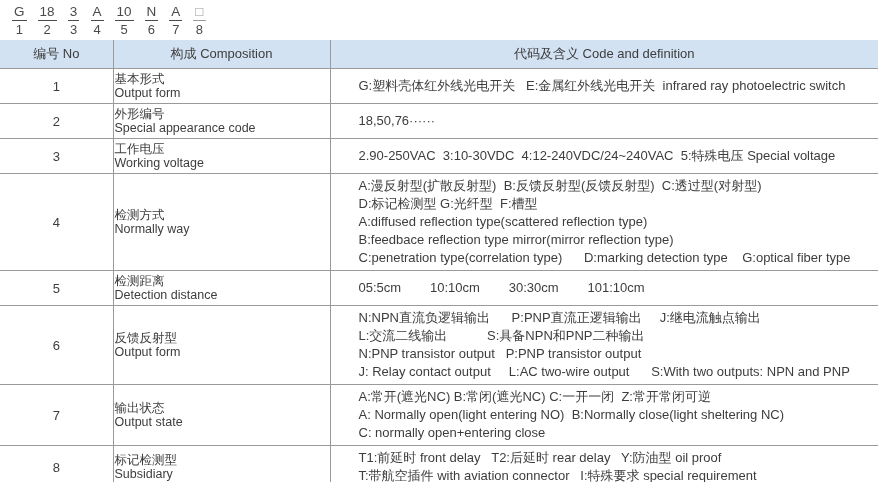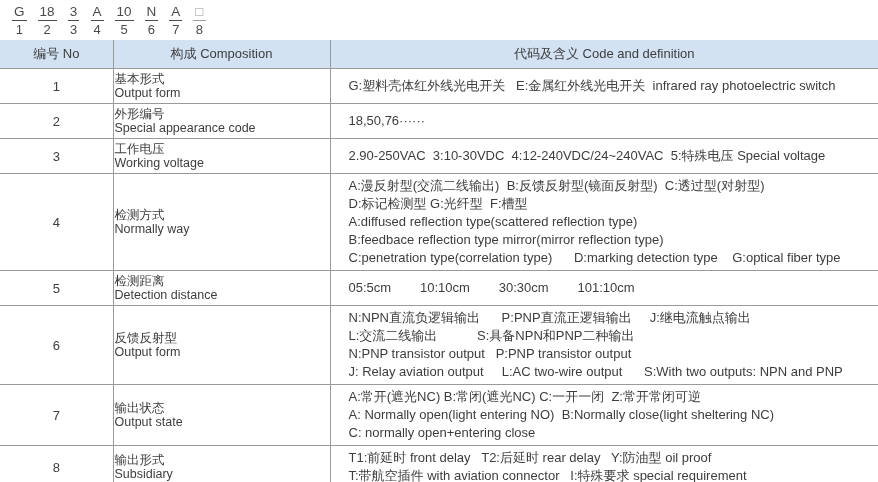--- a/index.html
+++ b/index.html
@@ -39,21 +39,21 @@
   th.v-sep, td.v-sep { border-right: 1px solid #9a9a9a; }
 
   tbody td {
     border-bottom: 1px solid #9a9a9a;
     vertical-align: middle;
     padding-top: 3px; padding-bottom: 3px;
   }
   td.col-no { text-align: center; font-size: 13px; color: #3d3d3d; }
   td.col-comp { text-align: left; }
   .comp-line { font-size: 12.5px; line-height: 14px; color: #3d3d3d; }
-  td.col-def { padding-left: 18px; padding-right: 8px; }
+  td.col-def { padding-left: 28px; padding-right: 8px; }
   .def-line {
     font-size: 13px; line-height: 18px; color: #3d3d3d;
     white-space: pre-wrap;
   }
 </style>
 </head>
 <body>
 
 <div class="page">
 
@@ -136,21 +136,21 @@
             <div class="def-line">2.90-250VAC  3:10-30VDC  4:12-240VDC/24~240VAC  5:特殊电压 Special voltage</div>
           </td>
   </tr>
         <tr>
     <td class="col-no v-sep">4</td>
     <td class="col-comp v-sep">
             <div class="comp-line">检测方式</div>
             <div class="comp-line">Normally way</div>
           </td>
     <td class="col-def">
-            <div class="def-line">A:漫反射型(交流二线输出)  B:反馈反射型(镜面反射型)  C:透过型(对射型)</div>
+            <div class="def-line">A:漫反射型(扩散反射型)  B:反馈反射型(反馈反射型)  C:透过型(对射型)</div>
             <div class="def-line">D:标记检测型 G:光纤型  F:槽型</div>
             <div class="def-line">A:diffused reflection type(scattered reflection type)</div>
             <div class="def-line">B:feedbace reflection type mirror(mirror reflection type)</div>
             <div class="def-line">C:penetration type(correlation type)      D:marking detection type    G:optical fiber type</div>
           </td>
   </tr>
         <tr>
     <td class="col-no v-sep">5</td>
     <td class="col-comp v-sep">
             <div class="comp-line">检测距离</div>
@@ -163,39 +163,39 @@
         <tr>
     <td class="col-no v-sep">6</td>
     <td class="col-comp v-sep">
             <div class="comp-line">反馈反射型</div>
             <div class="comp-line">Output form</div>
           </td>
     <td class="col-def">
             <div class="def-line">N:NPN直流负逻辑输出      P:PNP直流正逻辑输出     J:继电流触点输出</div>
             <div class="def-line">L:交流二线输出           S:具备NPN和PNP二种输出</div>
             <div class="def-line">N:PNP transistor output   P:PNP transistor output</div>
-            <div class="def-line">J: Relay aviation output     L:AC two-wire output      S:With two outputs: NPN and PNP</div>
+            <div class="def-line">J: Relay contact output     L:AC two-wire output      S:With two outputs: NPN and PNP</div>
           </td>
   </tr>
         <tr>
     <td class="col-no v-sep">7</td>
     <td class="col-comp v-sep">
             <div class="comp-line">输出状态</div>
             <div class="comp-line">Output state</div>
           </td>
     <td class="col-def">
             <div class="def-line">A:常开(遮光NC) B:常闭(遮光NC) C:一开一闭  Z:常开常闭可逆</div>
             <div class="def-line">A: Normally open(light entering NO)  B:Normally close(light sheltering NC)</div>
             <div class="def-line">C: normally open+entering close</div>
           </td>
   </tr>
         <tr>
     <td class="col-no v-sep">8</td>
     <td class="col-comp v-sep">
-            <div class="comp-line">输出形式</div>
+            <div class="comp-line">标记检测型</div>
             <div class="comp-line">Subsidiary</div>
           </td>
     <td class="col-def">
             <div class="def-line">T1:前延时 front delay   T2:后延时 rear delay   Y:防油型 oil proof</div>
             <div class="def-line">T:带航空插件 with aviation connector   I:特殊要求 special requirement</div>
           </td>
   </tr>
       </tbody>
   </table>
 

